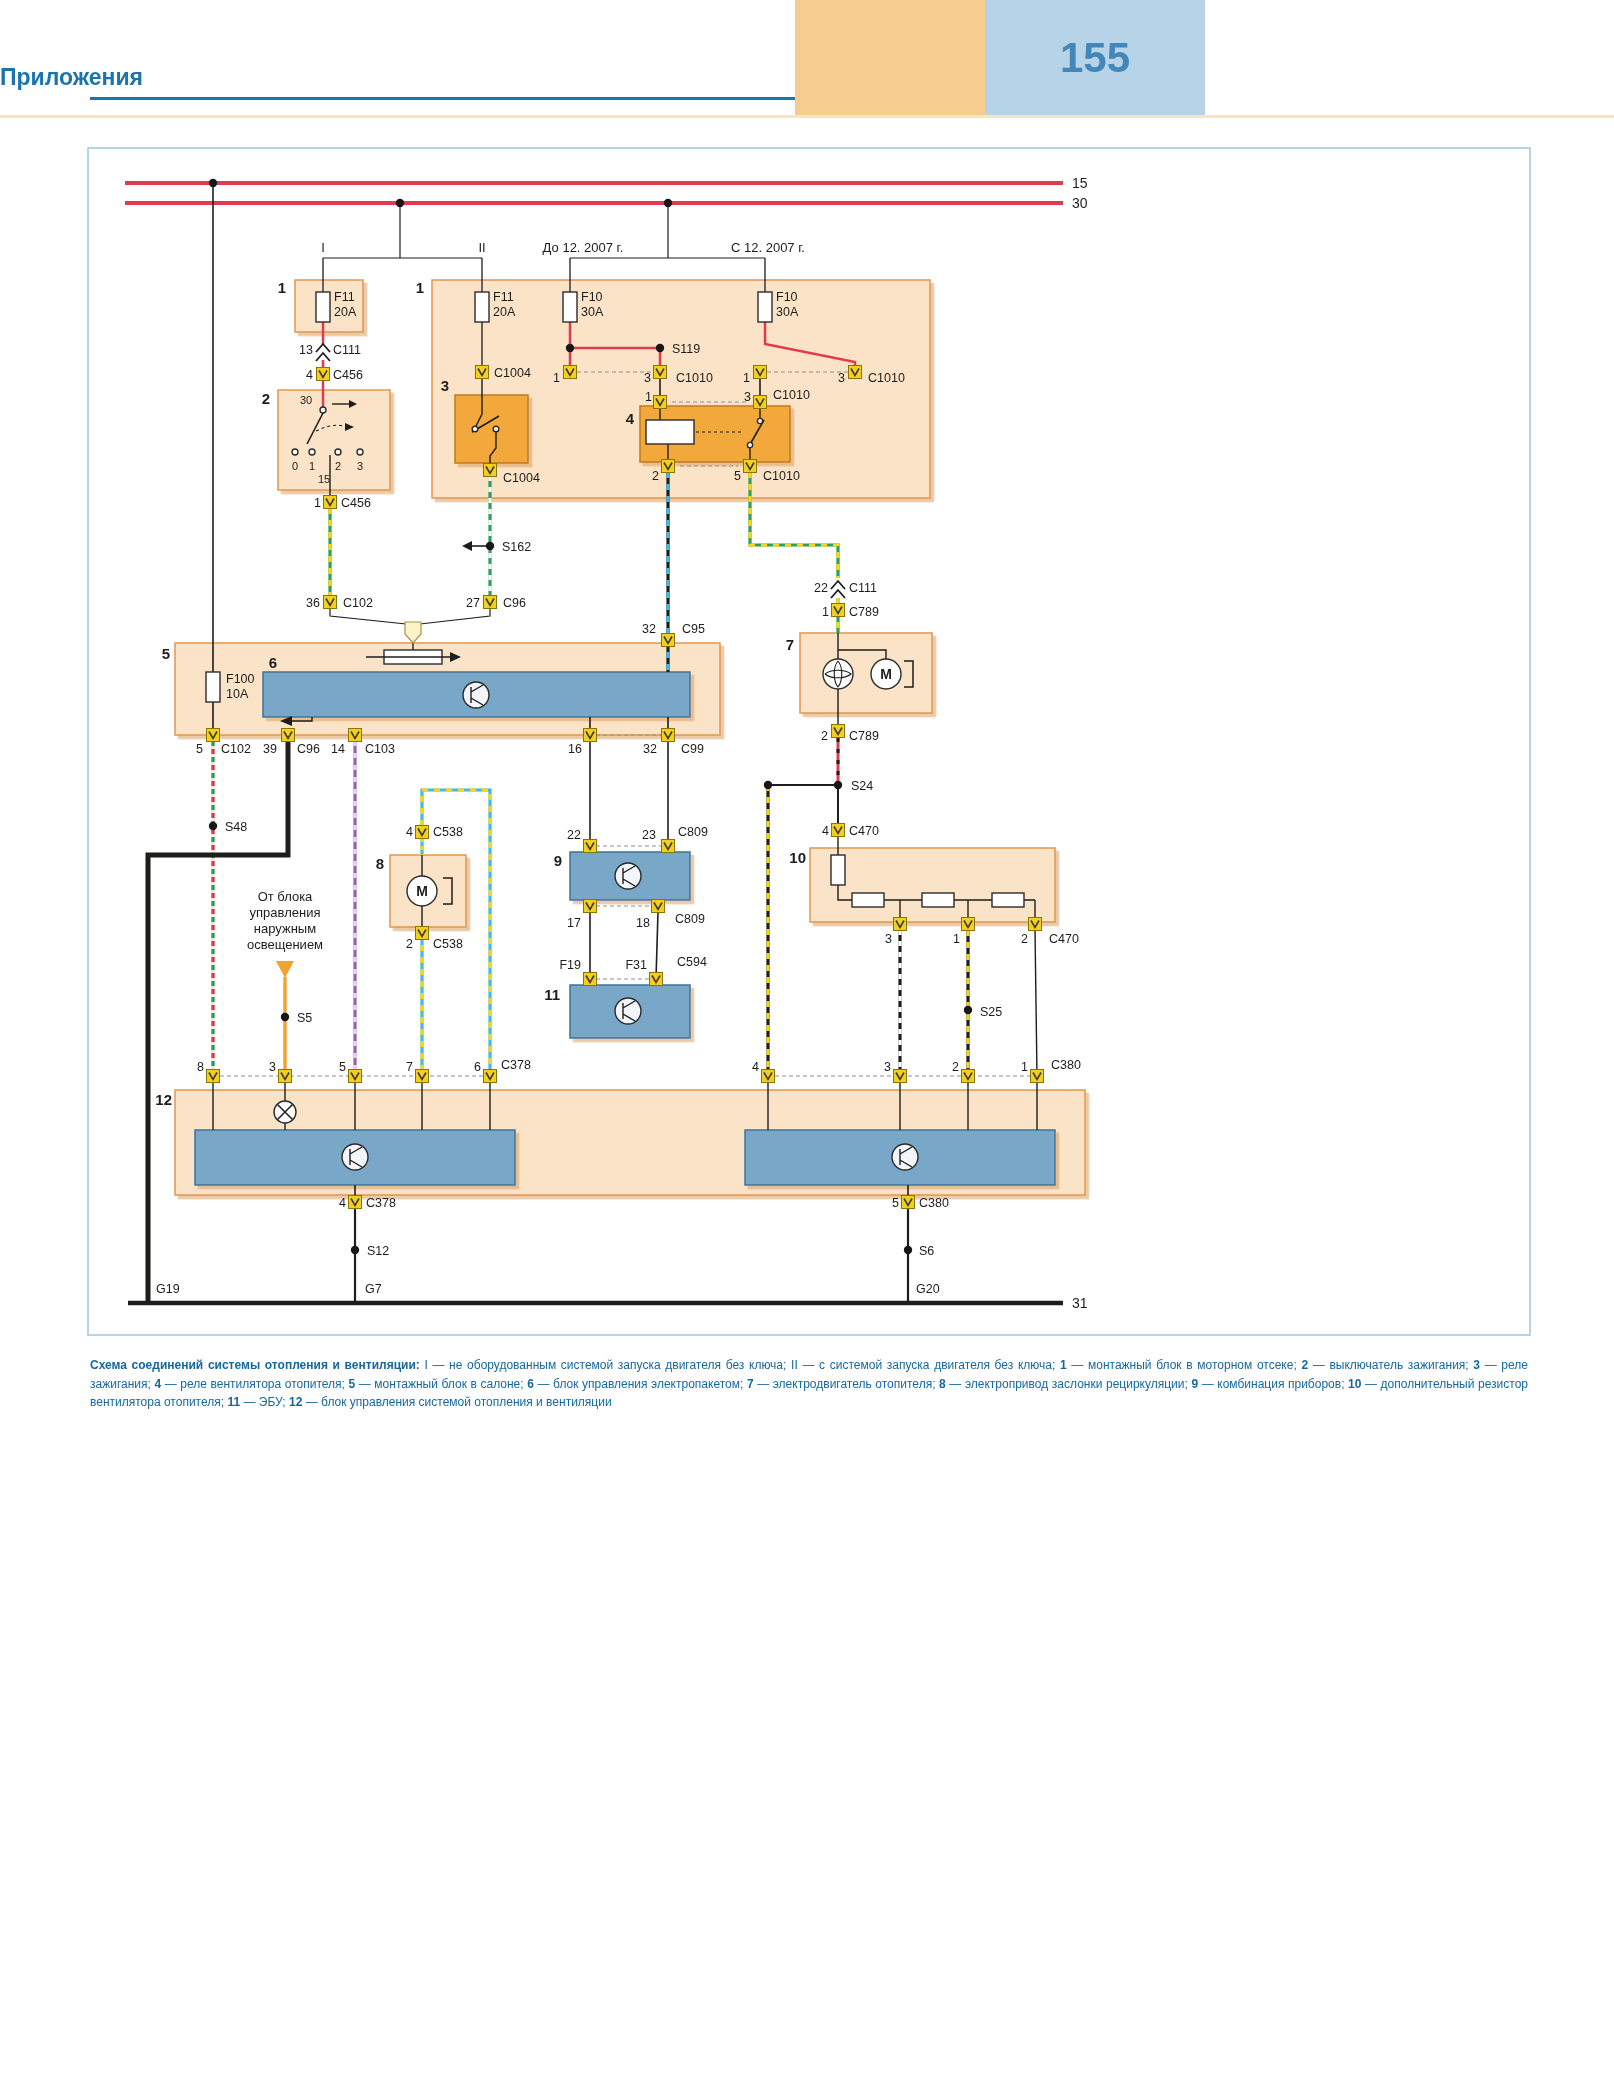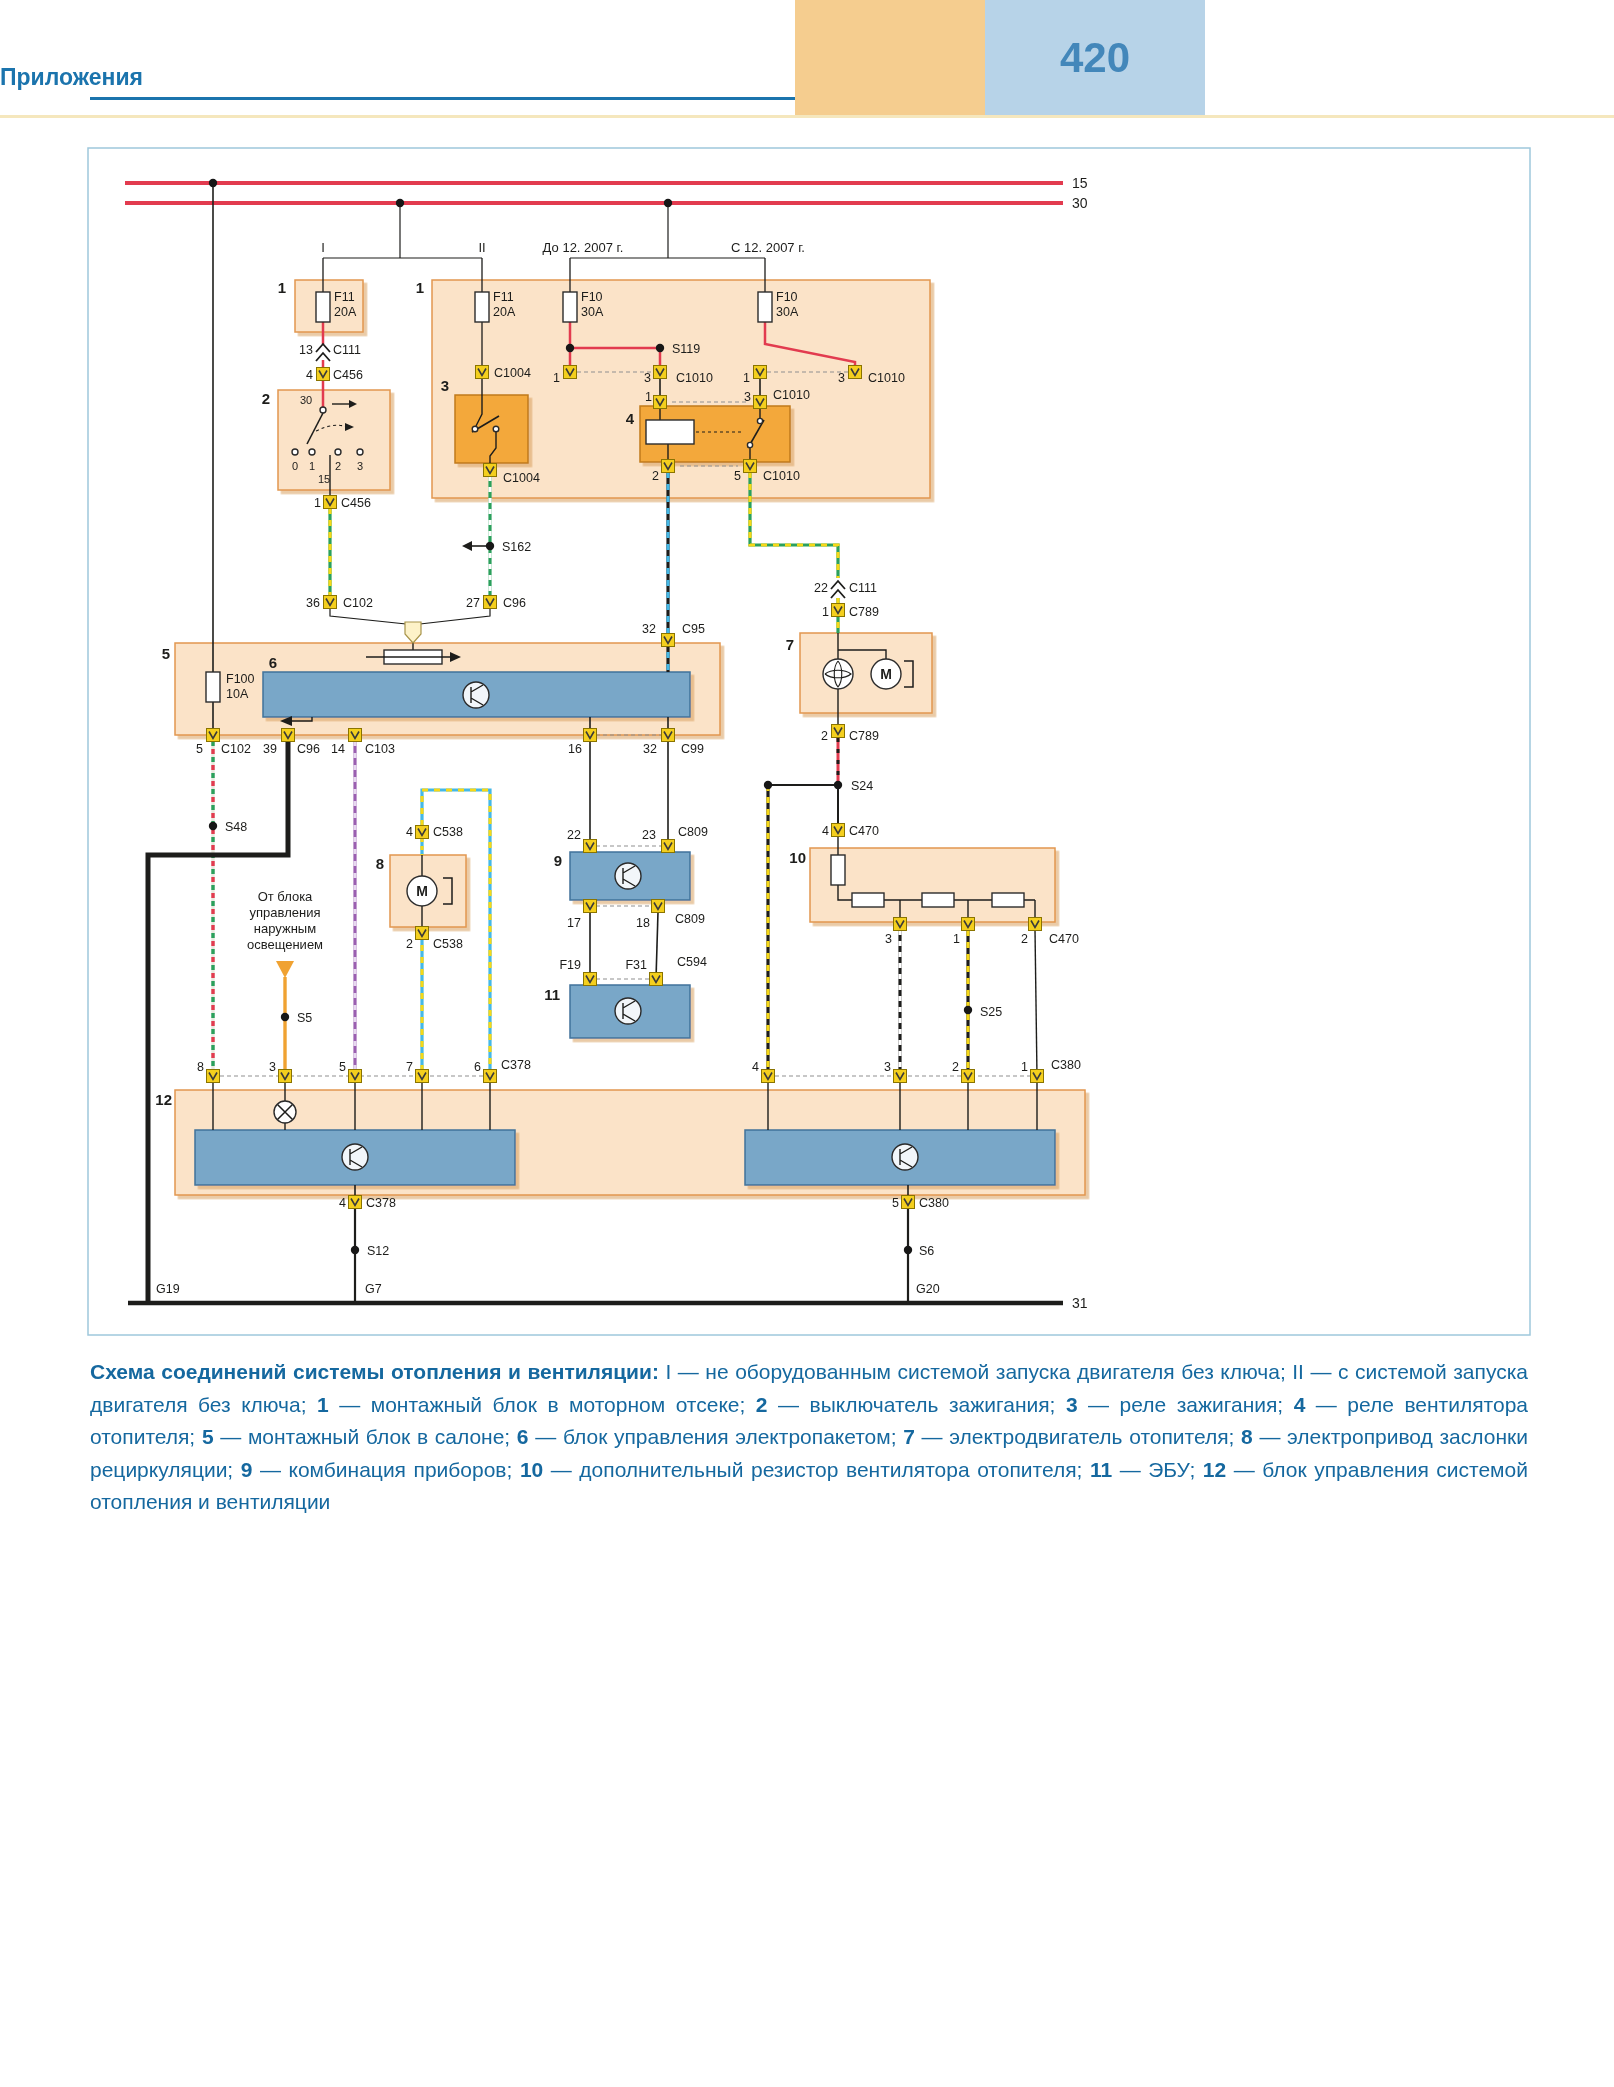--- a/index.html
+++ b/index.html
@@ -8,31 +8,31 @@
   .hdr-title{position:absolute;top:64px;left:0;width:1400px;text-align:left;
              font-size:23px;font-weight:bold;color:#1b74ad;}
   .hdr-rule{position:absolute;top:97px;left:90px;width:705px;height:3px;background:#1b74ad;}
   .hdr-tan{position:absolute;top:0;left:795px;width:190px;height:115px;background:#f5cd8f;}
   .hdr-blue{position:absolute;top:0;left:985px;width:220px;height:115px;background:#b7d3e8;
             display:flex;align-items:center;justify-content:center;}
   .hdr-page{font-size:42px;font-weight:bold;color:#4387ba;}
   .hdr-beige{position:absolute;top:115px;left:0;width:1614px;height:3px;background:#f5e7bd;}
   #diagram-svg{position:absolute;top:0;left:0;}
   #diagram-svg text{font-family:"Liberation Sans",sans-serif;fill:#1d1d1b;}
-  .caption{position:absolute;left:90px;top:1356px;width:1438px;font-size:21px;
+  .caption{position:absolute;left:90px;top:1356px;width:1438px;font-size:12px;
            line-height:1.55;color:#15689f;text-align:justify;}
   .caption .b{font-weight:bold;}
 </style>
 </head>
 <body>
 
 <div id="page">
   <div class="hdr-tan"></div>
   <div class="hdr-blue">
-    <span class="hdr-page">420</span>
+    <span class="hdr-page">155</span>
   </div>
   <div class="hdr-title">Приложения</div>
   <div class="hdr-rule"></div>
   <div class="hdr-beige"></div>
 
   <svg id="diagram-svg" width="1614" height="2087" viewBox="0 0 1614 2087">
     <defs>
       <filter id="ds" x="-5%" y="-5%" width="115%" height="115%">
         <feDropShadow dx="3.5" dy="3.5" stdDeviation="0" flood-color="#d9a05e" flood-opacity="0.55"></feDropShadow>
       </filter>

